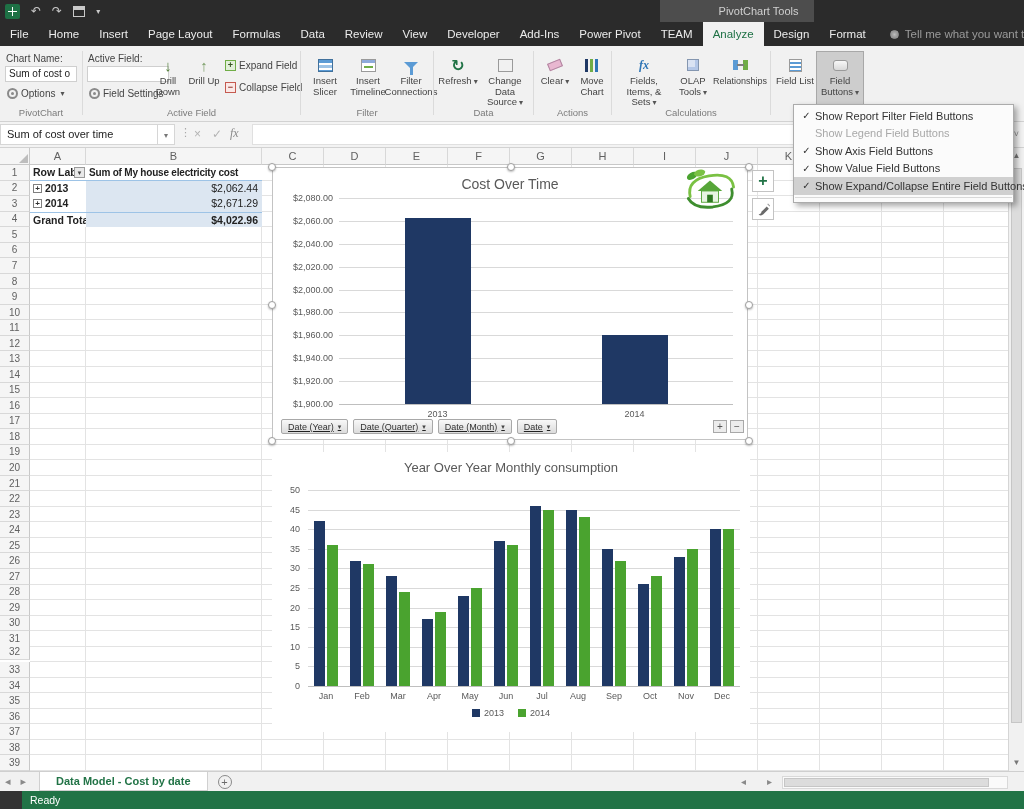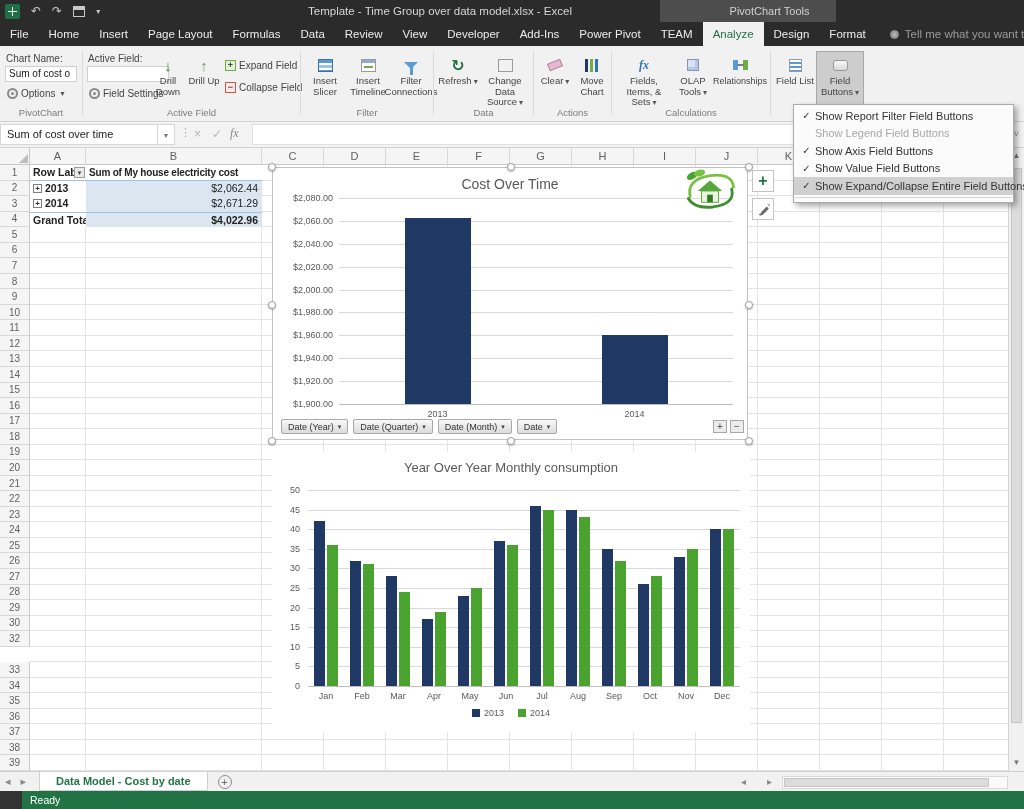--- a/index.html
+++ b/index.html
@@ -9,21 +9,21 @@
   
   .titlebar { position:absolute; left:0; top:0; width:1024px; height:22px; background:#2b2b2b; z-index:40; }
   .qat { position:absolute; left:5px; top:0; height:22px; display:flex; align-items:center; gap:11px; color:#c9c9c9; font-size:12px; }
   .excel-logo { width:15px; height:15px; background:#1e7145; border-radius:2px; position:relative; }
   .excel-logo::after { content:""; position:absolute; left:3px; top:3px; right:3px; bottom:3px;
      background:linear-gradient(to bottom,transparent 42%,#fff 42% 58%,transparent 58%),
                 linear-gradient(to right,transparent 42%,#fff 42% 58%,transparent 58%); }
   .qbtn { cursor:default; }
   .qat-table { width:12px; height:11px; border:1px solid #c9c9c9; background:linear-gradient(#c9c9c9 0 3px,transparent 3px); }
   .title-text { position:absolute; left:230px; width:420px; top:0; line-height:22px; text-align:center; color:#d6d6d6; font-size:11.5px; white-space:nowrap; overflow:hidden; }
-  .context-tools { position:absolute; left:660px; width:176px; top:0; height:22px; line-height:22px; text-align:center; color:#d0d0d0; font-size:11px; background:#4d4d4d;padding-left:43px; }
+  .context-tools { position:absolute; left:660px; width:154px; top:0; height:22px; line-height:22px; text-align:center; color:#d0d0d0; font-size:11px; background:#4d4d4d;padding-left:43px; }
 
   
   .tabrow { position:absolute; top:22px; left:0; width:1024px; height:24px; background:#2b2b2b; display:flex; align-items:flex-end; z-index:41; }
   .rtab { height:24px; line-height:24px; padding:0 10px; color:#ececec; font-size:11.5px; white-space:nowrap; }
   .rtab.active { background:#f1f1f1; color:#1e7145; }
   .tellme { margin-left:14px; display:flex; align-items:center; gap:6px; color:#9b9b9b; font-size:11.5px; height:24px; white-space:nowrap; overflow:hidden; }
   .bulb { width:9px; height:9px; border-radius:50%; border:1px solid #9b9b9b; background:radial-gradient(#bdbdbd,#7c7c7c); flex:0 0 auto; }
 
   
   .ribbon { position:absolute; top:46px; left:0; width:1024px; height:76px; background:#f1f1f1; border-bottom:1px solid #d2d2d2; z-index:30; }
@@ -107,21 +107,21 @@
   
   .chart { position:absolute; background:#fff; z-index:5; }
   .chart1 { left:272px; top:19px; width:476px; height:273px; border:1px solid #c3c3c3; overflow:visible; }
   .chart2 { left:272px; top:304px; width:478px; height:280px; }
   .c-title { position:absolute; left:0; right:0; text-align:center; color:#595959; }
   .gline { position:absolute; height:1px; background:#d9d9d9; }
   .gline.axis { background:#bfbfbf; }
   .ytick { position:absolute; text-align:right; font-size:9px; color:#595959; }
   .bar { position:absolute; }
   .xlab { position:absolute; text-align:center; font-size:9px; color:#595959; white-space:nowrap; }
-  .fbtns { position:absolute; left:8px; display:flex; gap:5px; }
+  .fbtns { position:absolute; left:8px; display:flex; gap:5px;text-decoration:underline; }
   .fieldbtn { display:inline-flex; align-items:center; background:linear-gradient(#f8f8f8,#dcdcdc); border:1px solid #a8a8a8; border-radius:2px; font-size:9px; color:#333; padding:1px 6px; height:15px; white-space:nowrap; }
   .fieldbtn::after { content:"▾"; font-size:7px; color:#444; margin-left:4px; }
   .pm { position:absolute; width:14px; height:13px; background:#ececec; border:1px solid #a8a8a8; font-size:10px; line-height:11px; text-align:center; color:#555; }
   .handle { position:absolute; width:8px; height:8px; border-radius:50%; background:#fff; border:1px solid #9f9f9f; box-shadow:0 1px 2px rgba(0,0,0,.25); z-index:7; }
   .legend { position:absolute; left:0; right:0; display:flex; justify-content:center; gap:14px; font-size:9px; color:#595959; align-items:center; }
   .lgitem { display:flex; align-items:center; gap:4px; }
   .lgsq { width:8px; height:8px; display:inline-block; }
   .logo { position:absolute; right:4px; top:0; }
   .sidebtn { position:absolute; width:22px; height:22px; background:#fff; border:1px solid #c3c3c3; z-index:6; display:flex; align-items:center; justify-content:center; left:752px; }
   .sb-plus { top:22px; color:#217346; font-size:16px; font-weight:bold; line-height:16px; }
@@ -150,21 +150,20 @@
 <body>
 
 <div class="titlebar">
   <div class="qat">
     <div class="excel-logo"></div>
     <span class="qbtn">↶</span>
     <span class="qbtn">↷</span>
     <span class="qat-table"></span>
     <span class="qbtn" style="font-size:8px">▾</span>
   </div>
-  <div class="title-text">Template - Time Group over data model.xlsx - Excel</div>
   <div class="context-tools">PivotChart Tools</div>
 </div>
 
 <div class="tabrow" id="tabrow">
     <span class="rtab">File</span>
     <span class="rtab">Home</span>
     <span class="rtab">Insert</span>
     <span class="rtab">Page Layout</span>
     <span class="rtab">Formulas</span>
     <span class="rtab">Data</span>
@@ -388,21 +387,21 @@
       <div class="rowhdr" style="top: 326.298px; height: 15.538px;">22</div>
       <div class="rowhdr" style="top: 341.836px; height: 15.538px;">23</div>
       <div class="rowhdr" style="top: 357.374px; height: 15.538px;">24</div>
       <div class="rowhdr" style="top: 372.912px; height: 15.538px;">25</div>
       <div class="rowhdr" style="top: 388.45px; height: 15.538px;">26</div>
       <div class="rowhdr" style="top: 403.988px; height: 15.538px;">27</div>
       <div class="rowhdr" style="top: 419.526px; height: 15.538px;">28</div>
       <div class="rowhdr" style="top: 435.064px; height: 15.538px;">29</div>
       <div class="rowhdr" style="top: 450.602px; height: 15.538px;">30</div>
       <div class="rowhdr" style="top: 466.14px; height: 15.538px;">31</div>
-      <div class="rowhdr" style="top: 466px; height: 15.538px;">32</div>
+      <div class="rowhdr" style="top: 479px; height: 15.538px;">32</div>
       <div class="rowhdr" style="top: 497.216px; height: 15.538px;">33</div>
       <div class="rowhdr" style="top: 512.754px; height: 15.538px;">34</div>
       <div class="rowhdr" style="top: 528.292px; height: 15.538px;">35</div>
       <div class="rowhdr" style="top: 543.83px; height: 15.538px;">36</div>
       <div class="rowhdr" style="top: 559.368px; height: 15.538px;">37</div>
       <div class="rowhdr" style="top: 574.906px; height: 15.538px;">38</div>
       <div class="rowhdr" style="top: 590.444px; height: 15.538px;">39</div>
     </div>
   <div id="gridbody">
       <div class="vline" style="left: 55px;"></div>

